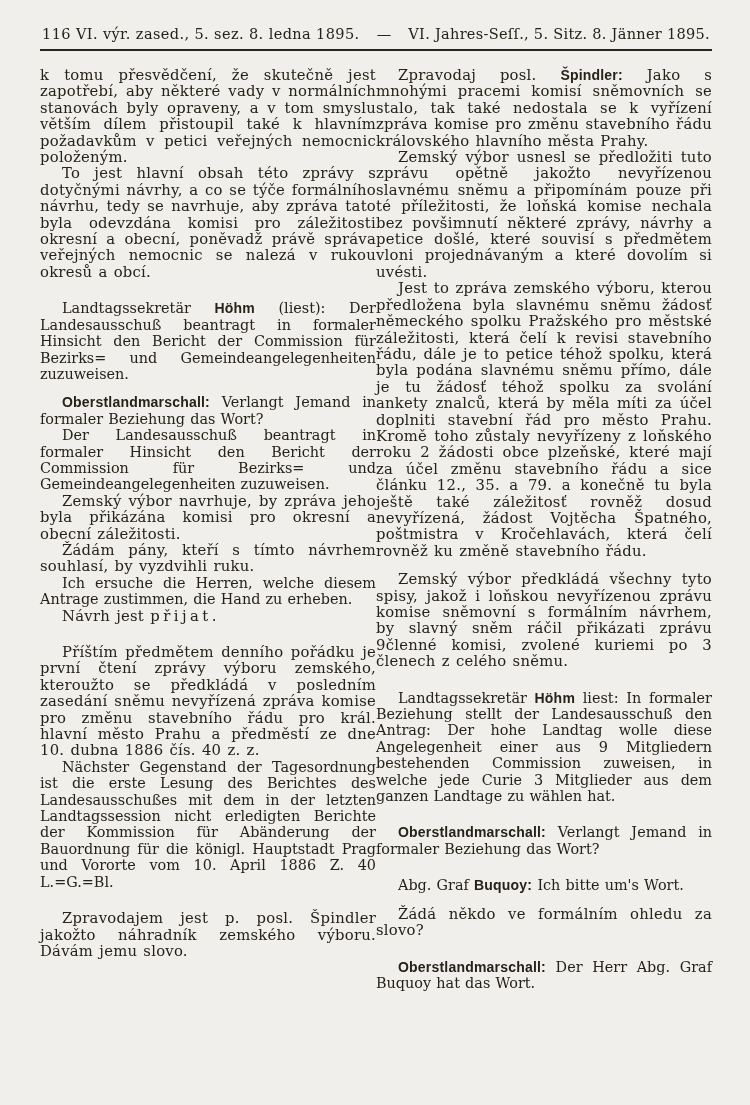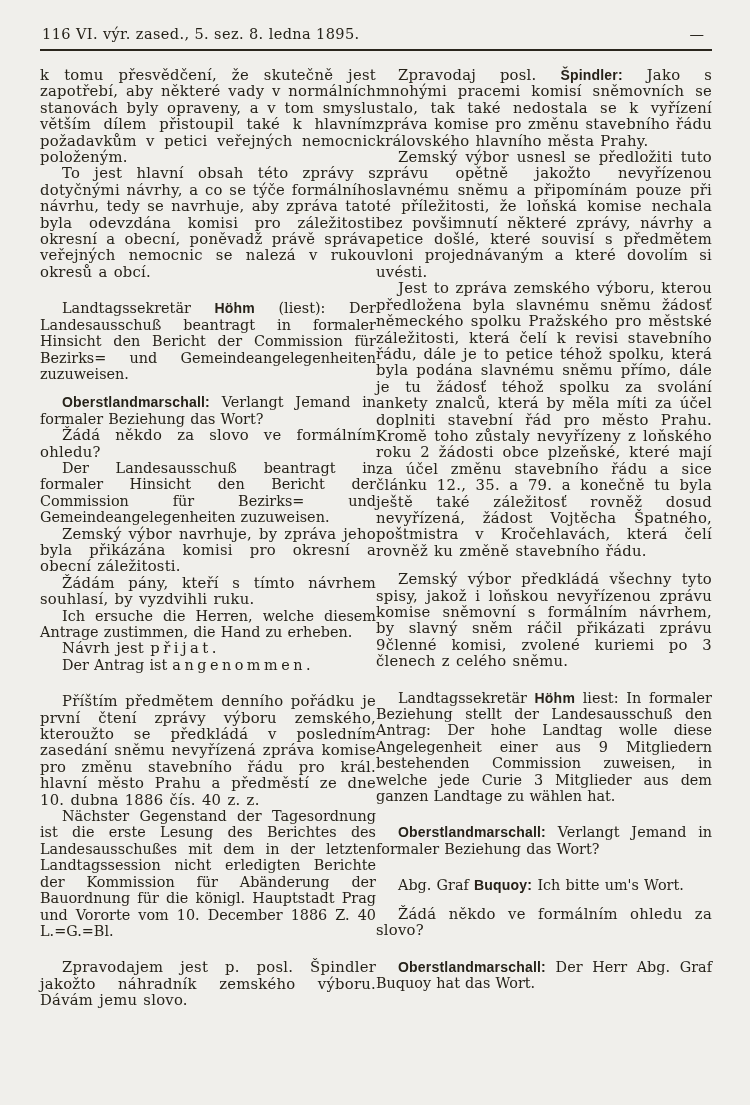--- a/index.html
+++ b/index.html
@@ -67,39 +67,38 @@
   .sperr { letter-spacing: 3.5px; }
 </style>
 </head>
 <body>
 
 <div class="page">
 
   <div class="header">
     <span class="h-left">116 VI. výr. zased., 5. sez. 8. ledna 1895.</span>
     <span class="h-dash">—</span>
+    <span class="h-right">VI. Jahres-Seſſ., 5. Sitz. 8. Jänner 1895.</span>
   </div>
   <hr class="rule">
 
   <div class="columns">
 
     <div class="col">
       <p class="para cz"><span>k tomu přesvědčení, že skutečně jest zapotřebí, aby některé vady v normálních stanovách byly opraveny, a v tom smyslu větším dílem přistoupil také k hlavním požadavkům v petici veřejných nemocnic položeným.</span></p>
       <p class="para cz indent"><span>To jest hlavní obsah této zprávy s dotyčnými návrhy, a co se týče formálního návrhu, tedy se navrhuje, aby zpráva tato byla odevzdána komisi pro záležitosti okresní a obecní, poněvadž právě správa veřejných nemocnic se nalezá v rukou okresů a obcí.</span></p>
       <p class="para de indent gap-lg"><span>Landtagssekretär </span><span class="name">Höhm</span><span> (liest): Der Landesausschuß beantragt in formaler Hinsicht den Bericht der Commission für Bezirks= und Gemeindeangelegenheiten zuzuweisen.</span></p>
       <p class="para de indent gap"><span class="name">Oberstlandmarschall:</span><span> Verlangt Jemand in formaler Beziehung das Wort?</span></p>
-      <p class="para cz indent"><span>Žádá někdo za slovo ve formálním ohledu?</span></p>
       <p class="para de indent"><span>Der Landesausschuß beantragt in formaler Hinsicht den Bericht der Commission für Bezirks= und Gemeindeangelegenheiten zuzuweisen.</span></p>
       <p class="para cz indent"><span>Zemský výbor navrhuje, by zpráva jeho byla přikázána komisi pro okresní a obecní záležitosti.</span></p>
       <p class="para cz indent"><span>Žádám pány, kteří s tímto návrhem souhlasí, by vyzdvihli ruku.</span></p>
       <p class="para de indent"><span>Ich ersuche die Herren, welche diesem Antrage zustimmen, die Hand zu erheben.</span></p>
       <p class="para cz indent"><span>Návrh jest </span><span class="sperr">přijat</span><span>.</span></p>
-      <p class="para de indent"><span>Der Antrag ist </span><span class="sperr">angenommen</span><span>.</span></p>
       <p class="para cz indent gap-lg"><span>Příštím předmětem denního pořádku je první čtení zprávy výboru zemského, kteroužto se předkládá v posledním zasedání sněmu nevyřízená zpráva komise pro změnu stavebního řádu pro král. hlavní město Prahu a předměstí ze dne 10. dubna 1886 čís. 40 z. z.</span></p>
-      <p class="para de indent"><span>Nächster Gegenstand der Tagesordnung ist die erste Lesung des Berichtes des Landesausschußes mit dem in der letzten Landtagssession nicht erledigten Berichte der Kommission für Abänderung der Bauordnung für die königl. Hauptstadt Prag und Vororte vom 10. December 1886 Z. 40 L.=G.=Bl.</span></p>
+      <p class="para de indent"><span>Nächster Gegenstand der Tagesordnung ist die erste Lesung des Berichtes des Landesausschußes mit dem in der letzten Landtagssession nicht erledigten Berichte der Kommission für Abänderung der Bauordnung für die königl. Hauptstadt Prag und Vororte vom 10. April 1886 Z. 40 L.=G.=Bl.</span></p>
       <p class="para cz indent gap-lg"><span>Zpravodajem jest p. posl. Špindler jakožto náhradník zemského výboru. Dávám jemu slovo.</span></p>
     </div>
 
     <div class="col">
       <p class="para cz indent"><span>Zpravodaj posl. </span><span class="name">Špindler:</span><span> Jako s mnohými pracemi komisí sněmovních se stalo, tak také nedostala se k vyřízení zpráva komise pro změnu stavebního řádu královského hlavního města Prahy.</span></p>
       <p class="para cz indent"><span>Zemský výbor usnesl se předložiti tuto zprávu opětně jakožto nevyřízenou slavnému sněmu a připomínám pouze při té příležitosti, že loňská komise nechala bez povšimnutí některé zprávy, návrhy a petice došlé, které souvisí s předmětem vloni projednávaným a které dovolím si uvésti.</span></p>
       <p class="para cz indent"><span>Jest to zpráva zemského výboru, kterou předložena byla slavnému sněmu žádosť německého spolku Pražského pro městské záležitosti, která čelí k revisi stavebního řádu, dále je to petice téhož spolku, která byla podána slavnému sněmu přímo, dále je tu žádosť téhož spolku za svolání ankety znalců, která by měla míti za účel doplniti stavební řád pro město Prahu. Kromě toho zůstaly nevyřízeny z loňského roku 2 žádosti obce plzeňské, které mají za účel změnu stavebního řádu a sice článku 12., 35. a 79. a konečně tu byla ještě také záležitosť rovněž dosud nevyřízená, žádost Vojtěcha Špatného, poštmistra v Kročehlavách, která čelí rovněž ku změně stavebního řádu.</span></p>
       <p class="para cz indent gap"><span>Zemský výbor předkládá všechny tyto spisy, jakož i loňskou nevyřízenou zprávu komise sněmovní s formálním návrhem, by slavný sněm ráčil přikázati zprávu 9členné komisi, zvolené kuriemi po 3 členech z celého sněmu.</span></p>
       <p class="para de indent gap-lg"><span>Landtagssekretär </span><span class="name">Höhm</span><span> liest: In formaler Beziehung stellt der Landesausschuß den Antrag: Der hohe Landtag wolle diese Angelegenheit einer aus 9 Mitgliedern bestehenden Commission zuweisen, in welche jede Curie 3 Mitglieder aus dem ganzen Landtage zu wählen hat.</span></p>
       <p class="para de indent gap-lg"><span class="name">Oberstlandmarschall:</span><span> Verlangt Jemand in formaler Beziehung das Wort?</span></p>

